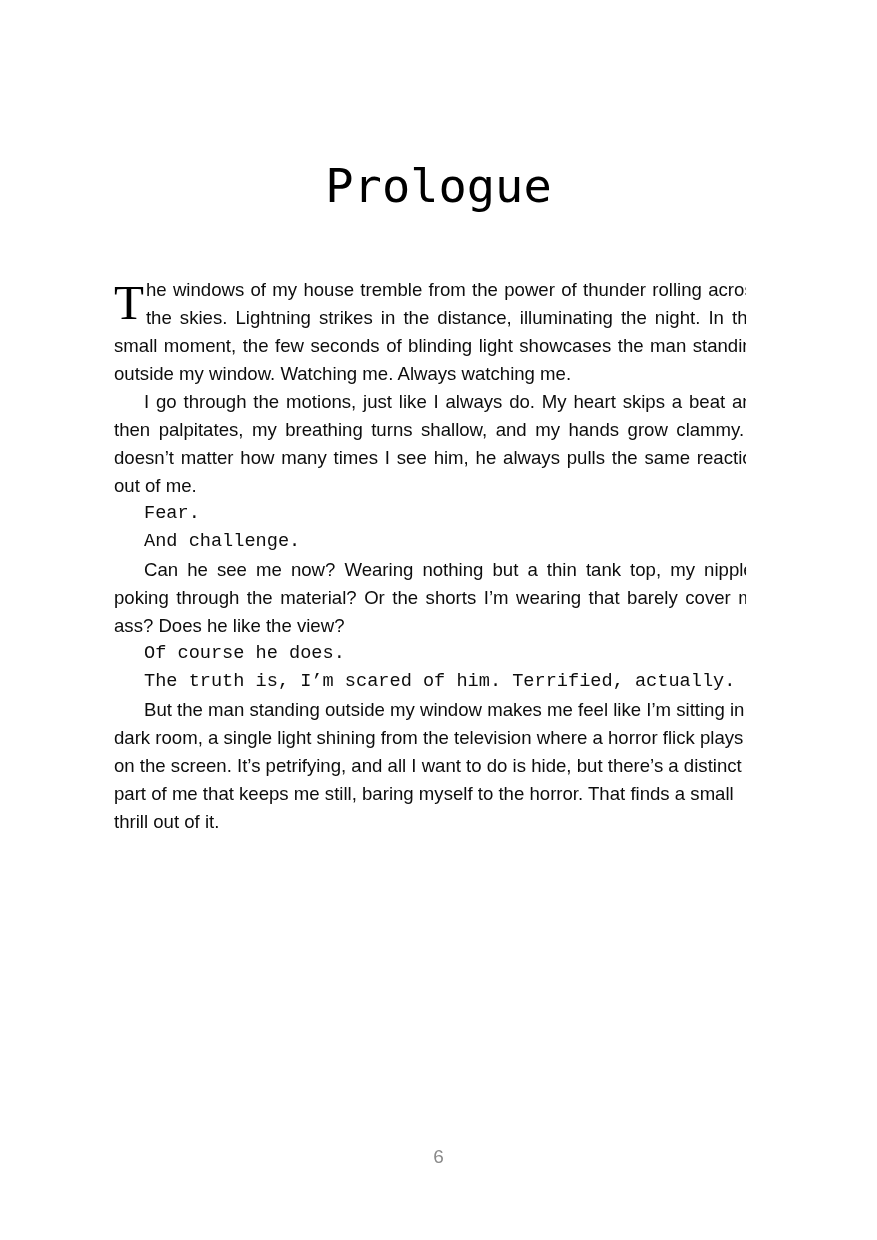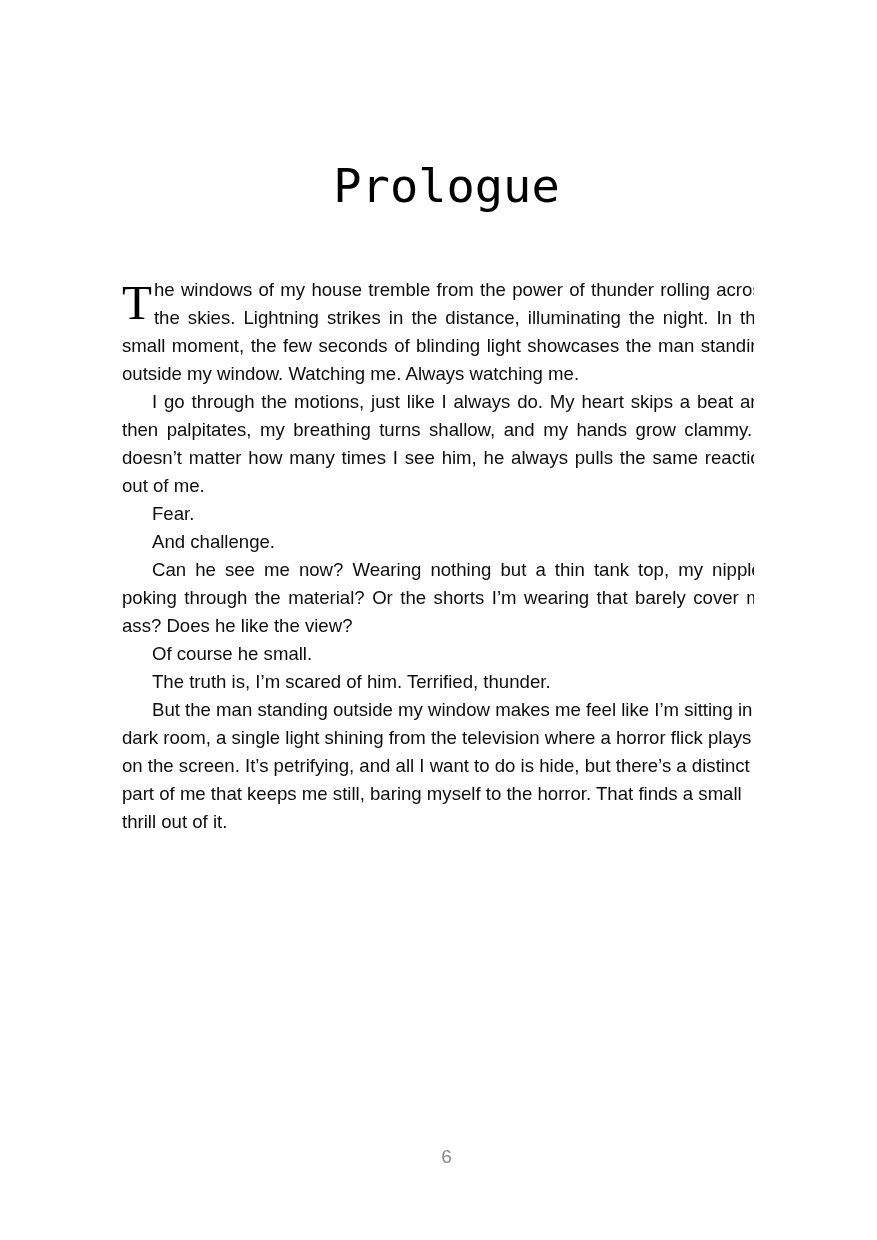--- a/index.html
+++ b/index.html
@@ -7,21 +7,20 @@
     padding: 0;
     background: #ffffff;
   }
   .page {
     position: relative;
     width: 746px;
     height: 1240px;
     background: #ffffff;
     overflow: hidden;
     font-family: "Liberation Sans", sans-serif;
-    margin-left: 8px;
   }
   .chapter-title {
     position: absolute;
     top: 128px;
     left: 0;
     width: 877px;
     text-align: center;
     font-family: "DejaVu Sans Mono", monospace;
     font-size: 47px;
     font-weight: 400;
@@ -59,20 +58,21 @@
     font-size: 49px;
     line-height: 44px;
     padding: 5px 1px 0 0;
     margin: 0 1px 0 0;
     color: #000000;
     font-weight: 400;
   }
   
   .body-block p.short {
     text-align: left;
+    font-family: Liberation Mono, monospace;
   }
   .page-number {
     position: absolute;
     top: 1146px;
     left: 0;
     width: 877px;
     text-align: center;
     font-size: 19px;
     color: #8a8a8a;
     font-family: "Liberation Sans", sans-serif;
@@ -91,24 +91,24 @@
 
     <p><span>I go through the motions, just like I always do. My heart skips a beat and then palpitates, my breathing turns shallow, and my hands grow clammy. It doesn’t matter how many times I see him, he always pulls the same reaction out of me.</span></p>
 
     <p class="short"><span>Fear.</span></p>
 
     <p class="short"><span>And challenge.</span></p>
 
 
     <p><span>Can he see me now? Wearing nothing but a thin tank top, my nipples poking through the material? Or the shorts I’m wearing that barely cover my ass? Does he like the view?</span></p>
 
-    <p class="short"><span>Of course he small.</span></p>
+    <p class="short"><span>Of course he does.</span></p>
 
 
-    <p class="short"><span>The truth is, I’m scared of him. Terrified, thunder.</span></p>
+    <p class="short"><span>The truth is, I’m scared of him. Terrified, actually.</span></p>
 
     <p><span>But the man standing outside my window makes me feel like I’m sitting in a dark room, a single light shining from the television where a horror flick plays on the screen. It’s petrifying, and all I want to do is hide, but there’s a distinct part of me that keeps me still, baring myself to the horror. That finds a small thrill out of it.</span></p>
 
 
   </div>
 
   <div class="page-number">6</div>
 
 </div>
 

